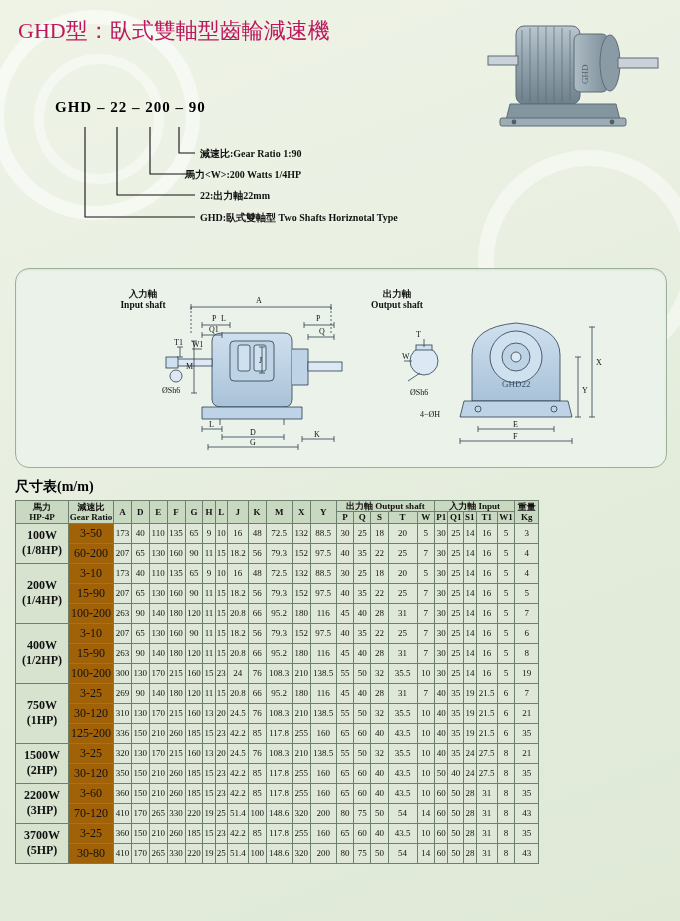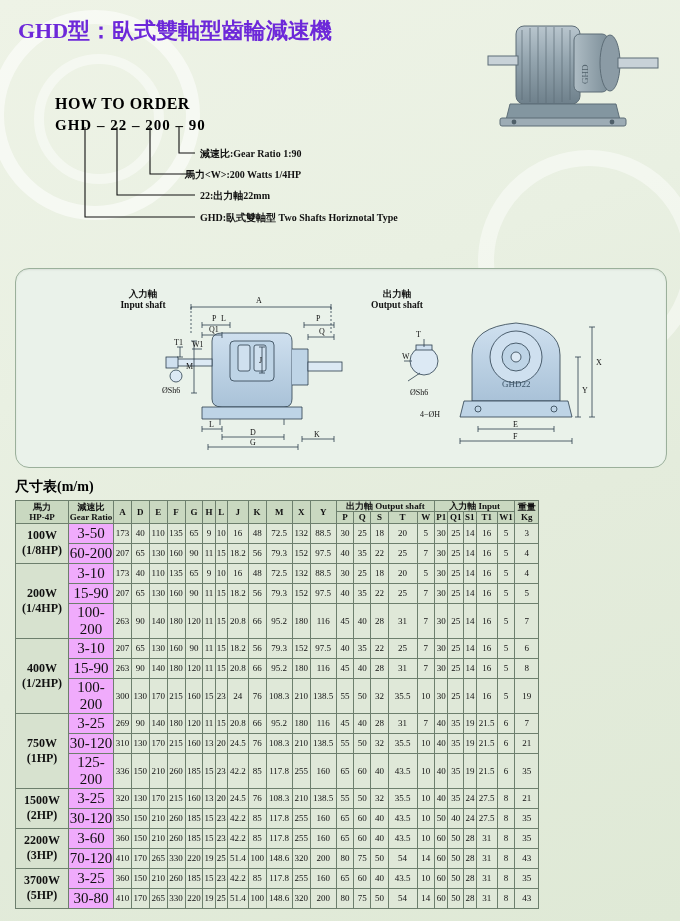--- a/index.html
+++ b/index.html
@@ -18,21 +18,21 @@
     content:"";position:absolute;left:30px;top:30px;width:110px;height:110px;
     border-radius:50%;border:10px solid rgba(255,255,255,0.45);
   }
   .gearwm{
     position:absolute;right:-20px;top:150px;width:190px;height:190px;
     border-radius:50%;border:16px solid rgba(255,255,255,0.45);
   }
 
   
   .hdr{position:absolute;left:18px;top:16px;}
-  .title-cn{font-size:22px;font-weight:bold;letter-spacing:0px;color:#6d28d9;}
+  .title-cn{font-size:22px;font-weight:normal;letter-spacing:0px;color:#be185d;}
   .title-en{font-size:14.5px;font-weight:bold;letter-spacing:0.4px;color:#111;margin-top:3px;}
 
   
   .photo{
     position:absolute;right:10px;top:8px;width:200px;height:135px;
   }
 
   
   .order{position:absolute;left:55px;top:95px;}
   .order .h{font-size:16px;font-weight:bold;letter-spacing:0.5px;}
@@ -49,21 +49,21 @@
 
   
   .tblwrap{position:absolute;left:15px;top:500px;width:650px;}
   .dimcap{position:absolute;left:15px;top:478px;font-size:14px;font-weight:bold;}
   table{border-collapse:collapse;width:524px;font-size:9px;
         font-family:"Liberation Serif", serif;}
   th,td{border:1px solid #6d7f6d;text-align:center;padding:0;color:#111;}
   thead th{background:#c9d8c0;font-weight:bold;font-size:9px;line-height:1.15;}
   tbody td{background:#dfe8d8;height:19px;}
   td.grp{background:#d7e2cf;font-weight:bold;font-size:12px;width:52px;line-height:1.25;}
-  td.ratio{background:#f0abfc;font-size:15px;width:44px;}
+  td.ratio{background:#a16207;font-size:12px;width:44px;}
 </style>
 </head>
 <body>
 
 <div class="watermark"></div>
 <div class="gearwm"></div>
 
 <div class="hdr">
   <div class="title-cn">GHD型：臥式雙軸型齒輪減速機</div>
 </div>
@@ -102,21 +102,20 @@
 
     <path d="M40 96 L146 96 L150 112 L36 112 Z" fill="#8396a0" stroke="#5d6d77"></path>
     <rect x="30" y="110" width="126" height="8" rx="2" fill="#9dacb5" stroke="#5d6d77"></rect>
     <circle cx="44" cy="114" r="2.4" fill="#4f5f69"></circle>
     <circle cx="142" cy="114" r="2.4" fill="#4f5f69"></circle>
     <text x="118" y="76" font-size="9" fill="#4f5f69" font-family="Liberation Serif, serif" transform="rotate(-90 118 76)">GHD</text>
   </svg>
 </div>
 
 <div class="order">
-  <div class="h">HOW  TO  ORDER</div>
   <div class="code">GHD – 22 – 200 – 90</div>
 </div>
 
 <svg style="position:absolute;left:55px;top:95px;" width="560" height="150">
   <g stroke="#111" stroke-width="1.1" fill="none">
 
     <path d="M124 32 L124 58 L140 58"></path>
     <path d="M95 32 L95 79 L140 79"></path>
     <path d="M62 32 L62 100 L140 100"></path>
     <path d="M30 32 L30 122 L140 122"></path>

